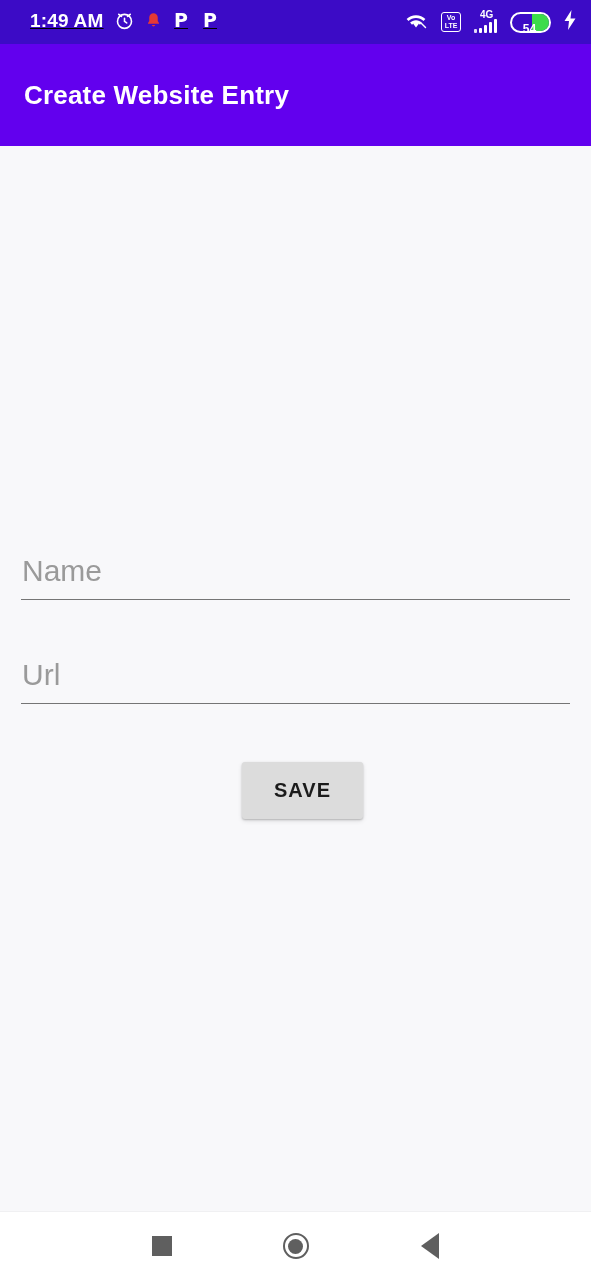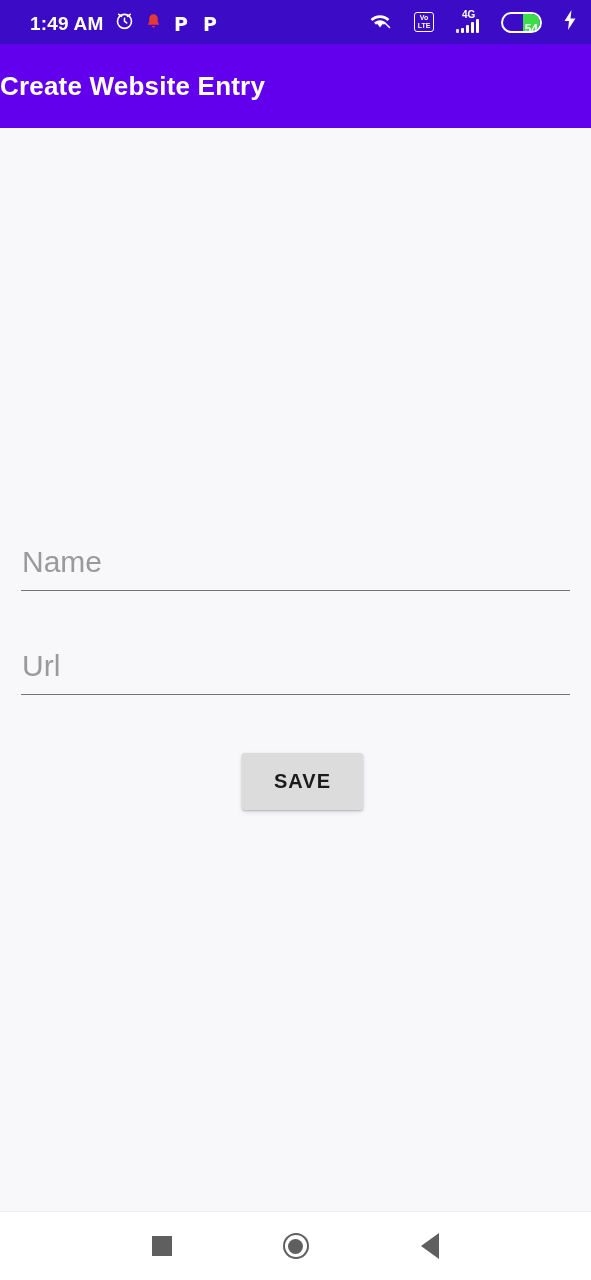--- a/index.html
+++ b/index.html
@@ -28,34 +28,35 @@
     background: #3c0bc6;
     display: flex;
     align-items: center;
     justify-content: space-between;
     padding: 0 14px 0 30px;
     box-sizing: border-box;
     flex: none;
   }
   .status-left {
     display: flex;
-    align-items: flex-end;
+    align-items: flex-start;
     gap: 10px;
+    text-decoration: underline;
   }
   .status-time {
     color: #ffffff;
     font-size: 19px;
     font-weight: bold;
     letter-spacing: 0.2px;
     white-space: nowrap;
   }
   .status-right {
     display: flex;
     align-items: center;
-    gap: 22px;
+    gap: 13px;
   }
   .sicon { display: block; }
 
   .p-badge {
     width: 19px;
     height: 21px;
     color: #ffffff;
     font-size: 19px;
     font-weight: bold;
     font-family: "DejaVu Sans", sans-serif;
@@ -80,21 +81,21 @@
     right: 0;
     top: 0;
     bottom: 0;
     width: 17px;
     background: #3ddc4a;
   }
   .battery-text {
     position: relative;
     z-index: 2;
     width: 100%;
-    text-align: right;
+    text-align: center;
     color: #ffffff;
     font-size: 12px;
     font-weight: bold;
     line-height: 1;
     padding-right: 2px;
     box-sizing: border-box;
     margin-top: 13px;
   }
 
   .volte {
@@ -140,24 +141,25 @@
     border-radius: 1px;
   }
   .bar.b1 { height: 5px; }
   .bar.b2 { height: 8px; }
   .bar.b3 { height: 11px; }
   .bar.b4 { height: 14px; }
   .bar.b0 { height: 4px; opacity: .85; }
 
   
   .app-bar {
-    height: 84px;
+    height: 102px;
     background: #6200ee;
     display: flex;
     align-items: center;
+    padding-left: 24px;
     box-sizing: border-box;
     flex: none;
   }
   .app-bar-title {
     color: #ffffff;
     font-size: 26px;
     font-weight: bold;
     letter-spacing: 0.2px;
   }
 

